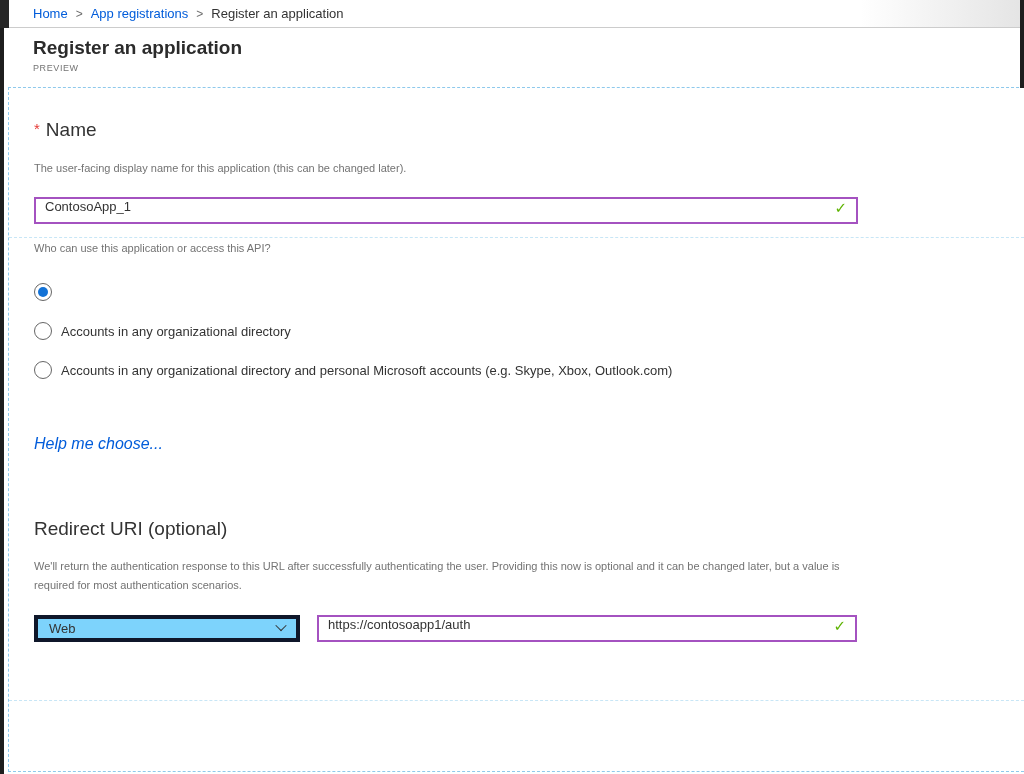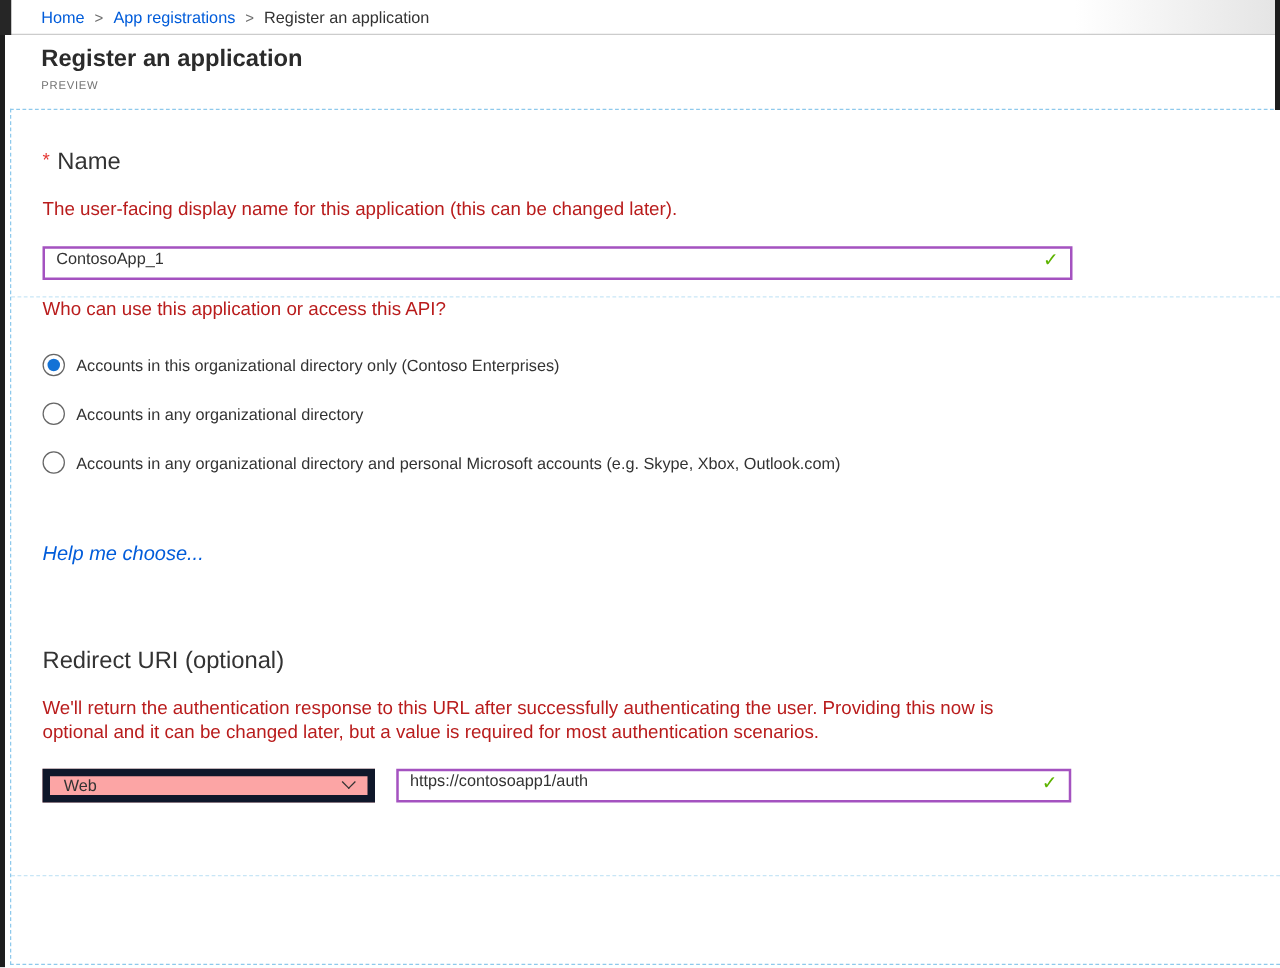--- a/index.html
+++ b/index.html
@@ -37,21 +37,21 @@
     position:absolute; top:87px; left:8px; right:0; bottom:2px;
     border:1px dashed #8ec9ec; border-right:none;
     background:#ffffff; padding-left:25px; z-index:5;
   }
   .faint-sep { position:absolute; left:0; right:0; border-top:1px dashed rgba(134,199,234,0.45); }
   .faint-sep.sep1 { top:149px; }
   .faint-sep.sep2 { top:612px; }
 
   .section-heading { font-size:19px; font-weight:400; color:#333333; line-height:26px; }
   .required-star { color:#e53935; font-size:15px; margin-right:6px; vertical-align:2px; }
-  .body-text { font-size:15px; color:#b91c1c; line-height:16px; }
+  .body-text { font-size:11px; color:#737373; line-height:16px; }
 
   .h-name { margin-top:28px; }
   .name-desc { margin-top:17px; }
 
   .validated-input {
     display:flex; height:27px;
     border:2px solid #a452c0; background:#ffffff;
     padding:0 9px; font-size:13px; color:#333333;
   }
   .name-input { margin-top:21px; width:824px; }
@@ -72,21 +72,21 @@
   .radio-row.selected .radio-dot { background:#1372d6; }
   .radio-label { font-size:13px; color:#333333; margin-left:9px; }
 
   .help-link { margin-top:35px; font-size:16px; color:#015cda; cursor:pointer; display:inline-block;font-style:italic; }
 
   .h-redirect { margin-top:63px; }
   .redirect-desc { margin-top:15px; max-width:812px; line-height:19px; }
 
   .redirect-row { margin-top:20px; display:flex; align-items:center; }
   .platform-select {
-    width:266px; height:27px; border:6px solid #0f172a; background:#fca5a5;
+    width:266px; height:27px; border:4px solid #0f172a; background:#7dd3fc;
     display:flex; align-items:center; justify-content:space-between;
     padding:0 11px; font-size:13px; color:#333333; cursor:pointer;
   }
   .chevron-down {
     width:8px; height:8px; border-right:1.6px solid #333333; border-bottom:1.6px solid #333333;
     transform:rotate(45deg) translate(-1px,-1px); margin-top:-3px;
   }
   .uri-input { width:540px; margin-left:17px;gap:15px; }
 </style>
 </head>
@@ -126,21 +126,20 @@
     </div>
 
     
     <div class="body-text accounts-question">Who can use this application or access this API?</div>
 
     <div class="radio-group">
       <div class="radio-row selected">
         <span class="radio-circle">
             <span class="radio-dot"></span>
           </span>
-        <span class="radio-label">Accounts in this organizational directory only (Contoso Enterprises)</span>
       </div>
       <div class="radio-row">
         <span class="radio-circle">
             <span class="radio-dot"></span>
           </span>
         <span class="radio-label">Accounts in any organizational directory</span>
       </div>
       <div class="radio-row">
         <span class="radio-circle">
             <span class="radio-dot"></span>

